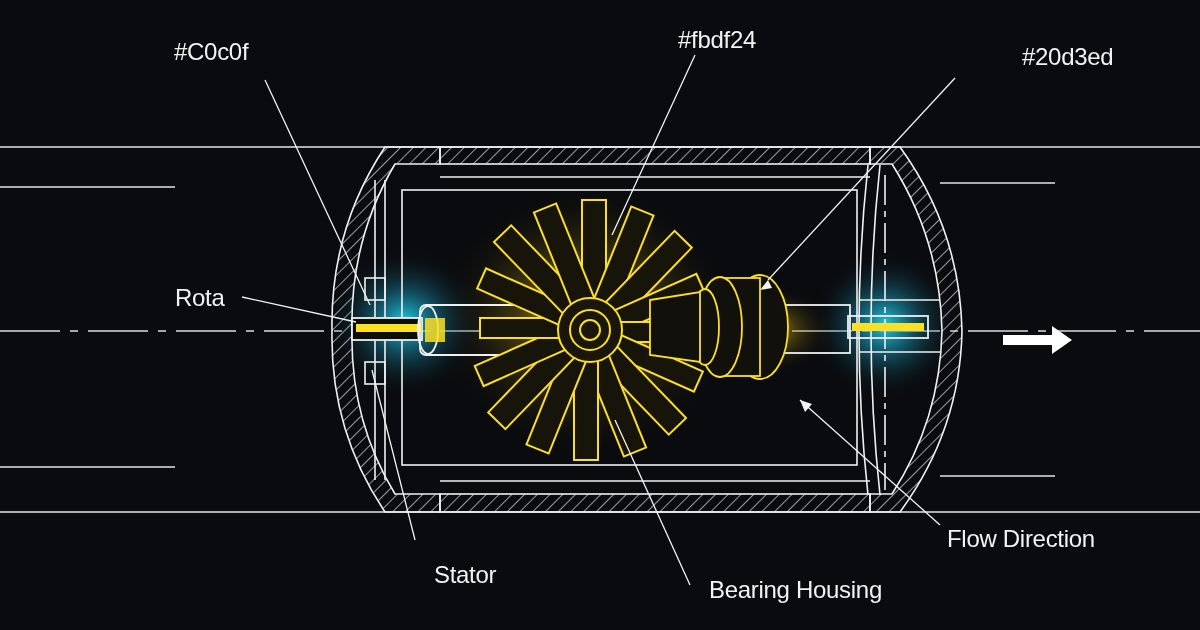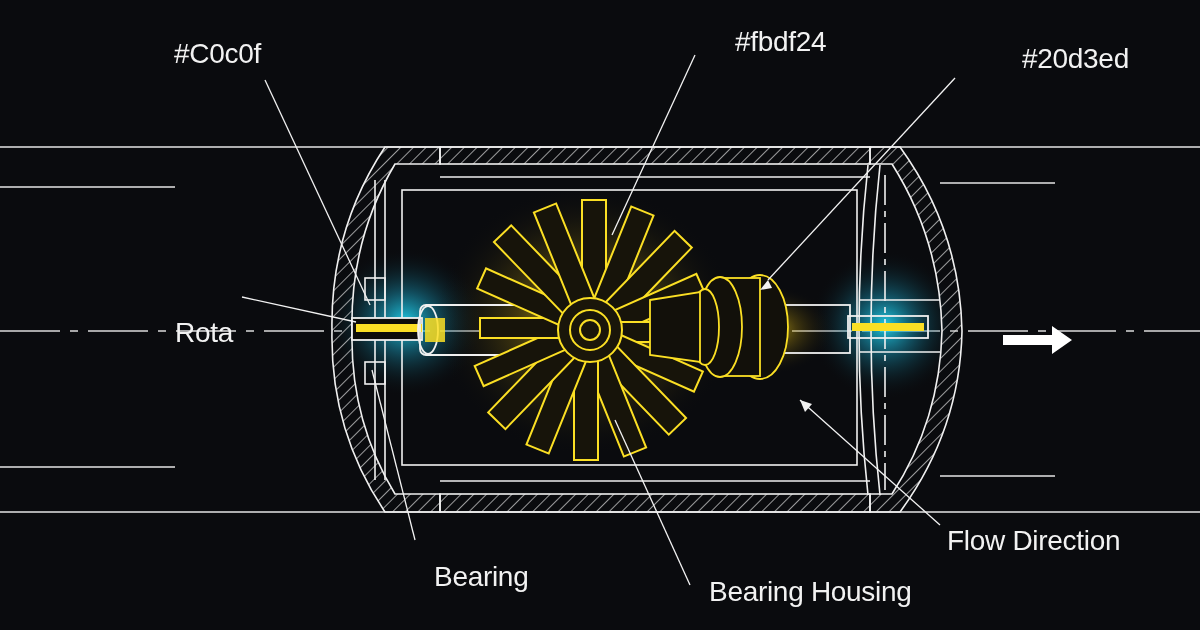--- a/index.html
+++ b/index.html
@@ -1,18 +1,18 @@
 <!DOCTYPE html>
 <html><head>
 <meta charset="utf-8">
 <style>
   html, body { margin:0; padding:0; background:#0a0b0e; }
   body { width:1200px; height:630px; overflow:hidden; position:relative; font-family:"Liberation Sans", sans-serif; }
   #stage { position:absolute; left:0; top:0; width:1200px; height:630px; }
-  .label { position:absolute; color:#f2f2f2; font-size:28px; letter-spacing:-0.3px; white-space:nowrap; }
+  .label { position:absolute; color:#f2f2f2; font-size:24px; letter-spacing:-0.3px; white-space:nowrap; }
   svg { position:absolute; left:0; top:0; }
 </style>
 </head>
 <body>
 
 <div id="stage">
 <svg width="1200" height="630" viewBox="0 0 1200 630">
   <defs>
     <pattern id="hatch" patternUnits="userSpaceOnUse" width="9" height="9" patternTransform="rotate(45)">
       <line x1="0" y1="0" x2="0" y2="9" stroke="#e8e8e8" stroke-width="1.3"></line>
@@ -153,19 +153,19 @@
 
   <g fill="#f2f2f2">
     <polygon points="768,280 760,290 772,288"></polygon>
     <polygon points="800,400 805,412 812,404"></polygon>
   </g>
 
   <polygon points="1003,335 1052,335 1052,326 1072,340 1052,354 1052,345 1003,345" fill="#ffffff"></polygon>
 </svg>
 
 <div class="label" style="left:174px; top:38px;">#C0c0f</div>
-<div class="label" style="left:735px; top:26px;">#fbdf24</div>
+<div class="label" style="left:678px; top:26px;">#fbdf24</div>
 <div class="label" style="left:1022px; top:43px;">#20d3ed</div>
-<div class="label" style="left:175px; top:284px;margin-top:33px;">Rota</div>
-<div class="label" style="left:434px; top:561px;">Bearing</div>
+<div class="label" style="left:175px; top:284px;">Rota</div>
+<div class="label" style="left:434px; top:561px;">Stator</div>
 <div class="label" style="left:947px; top:525px;">Flow Direction</div>
 <div class="label" style="left:709px; top:576px;">Bearing Housing</div>
 </div>
 
 </body></html>

